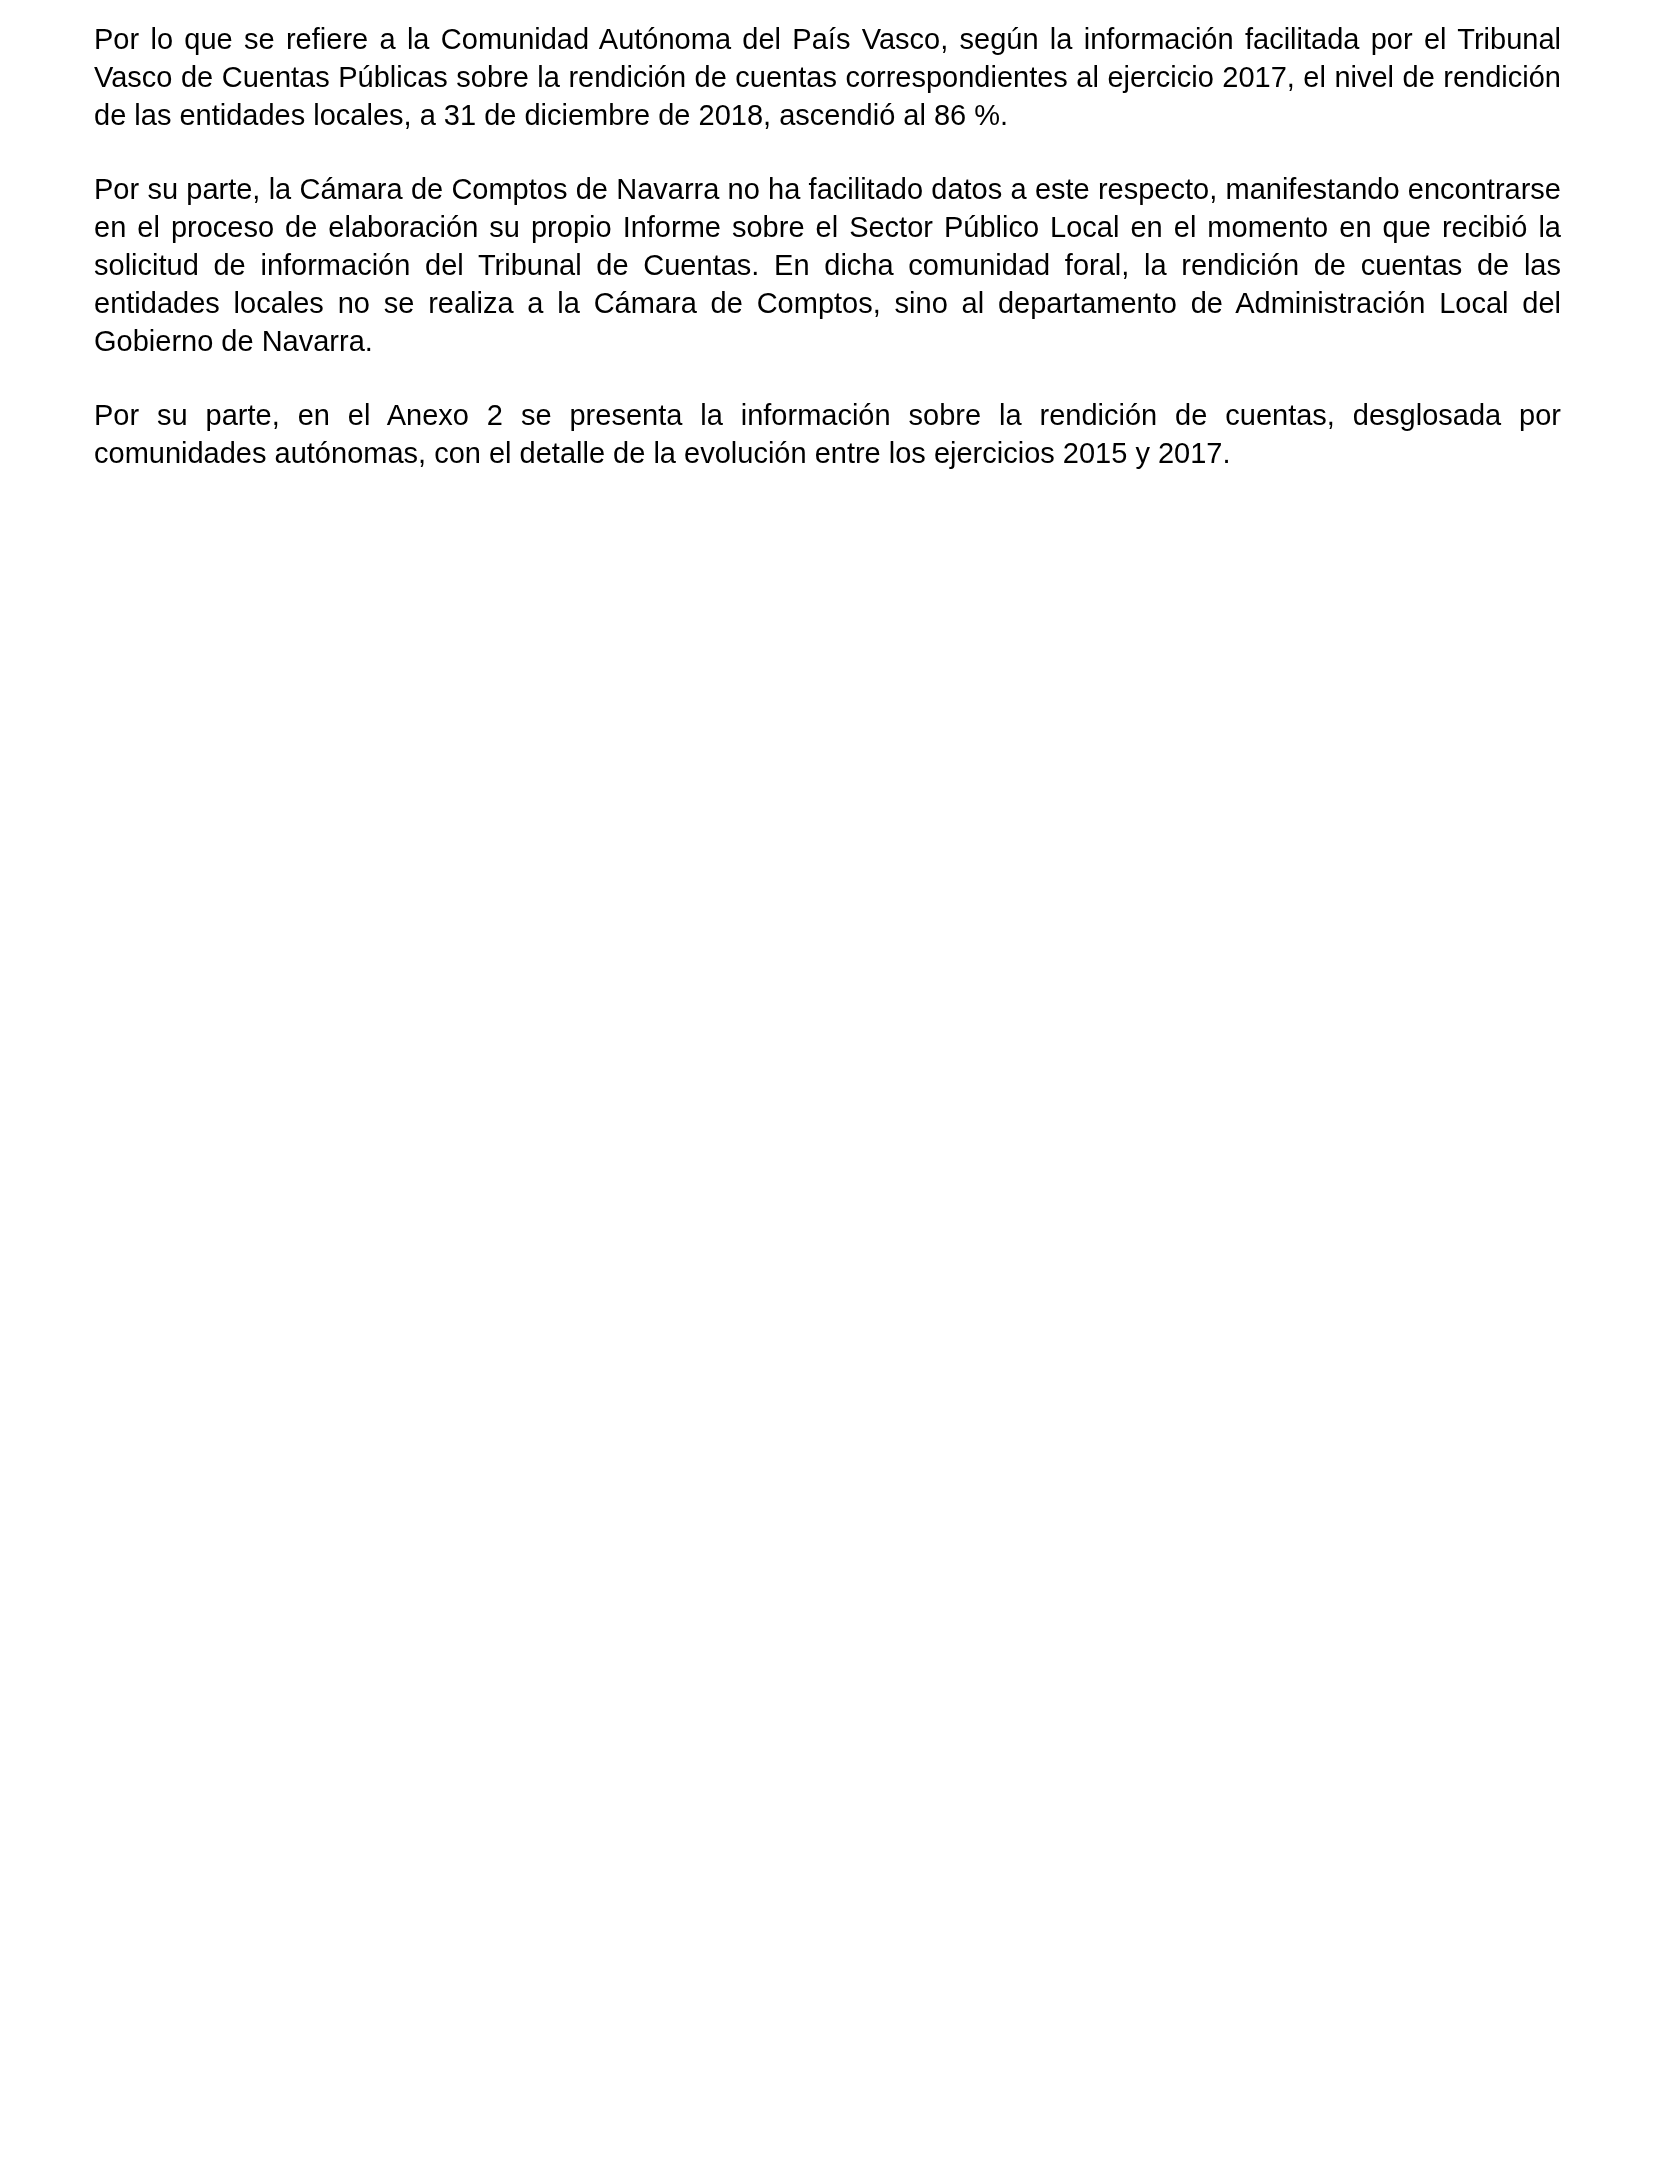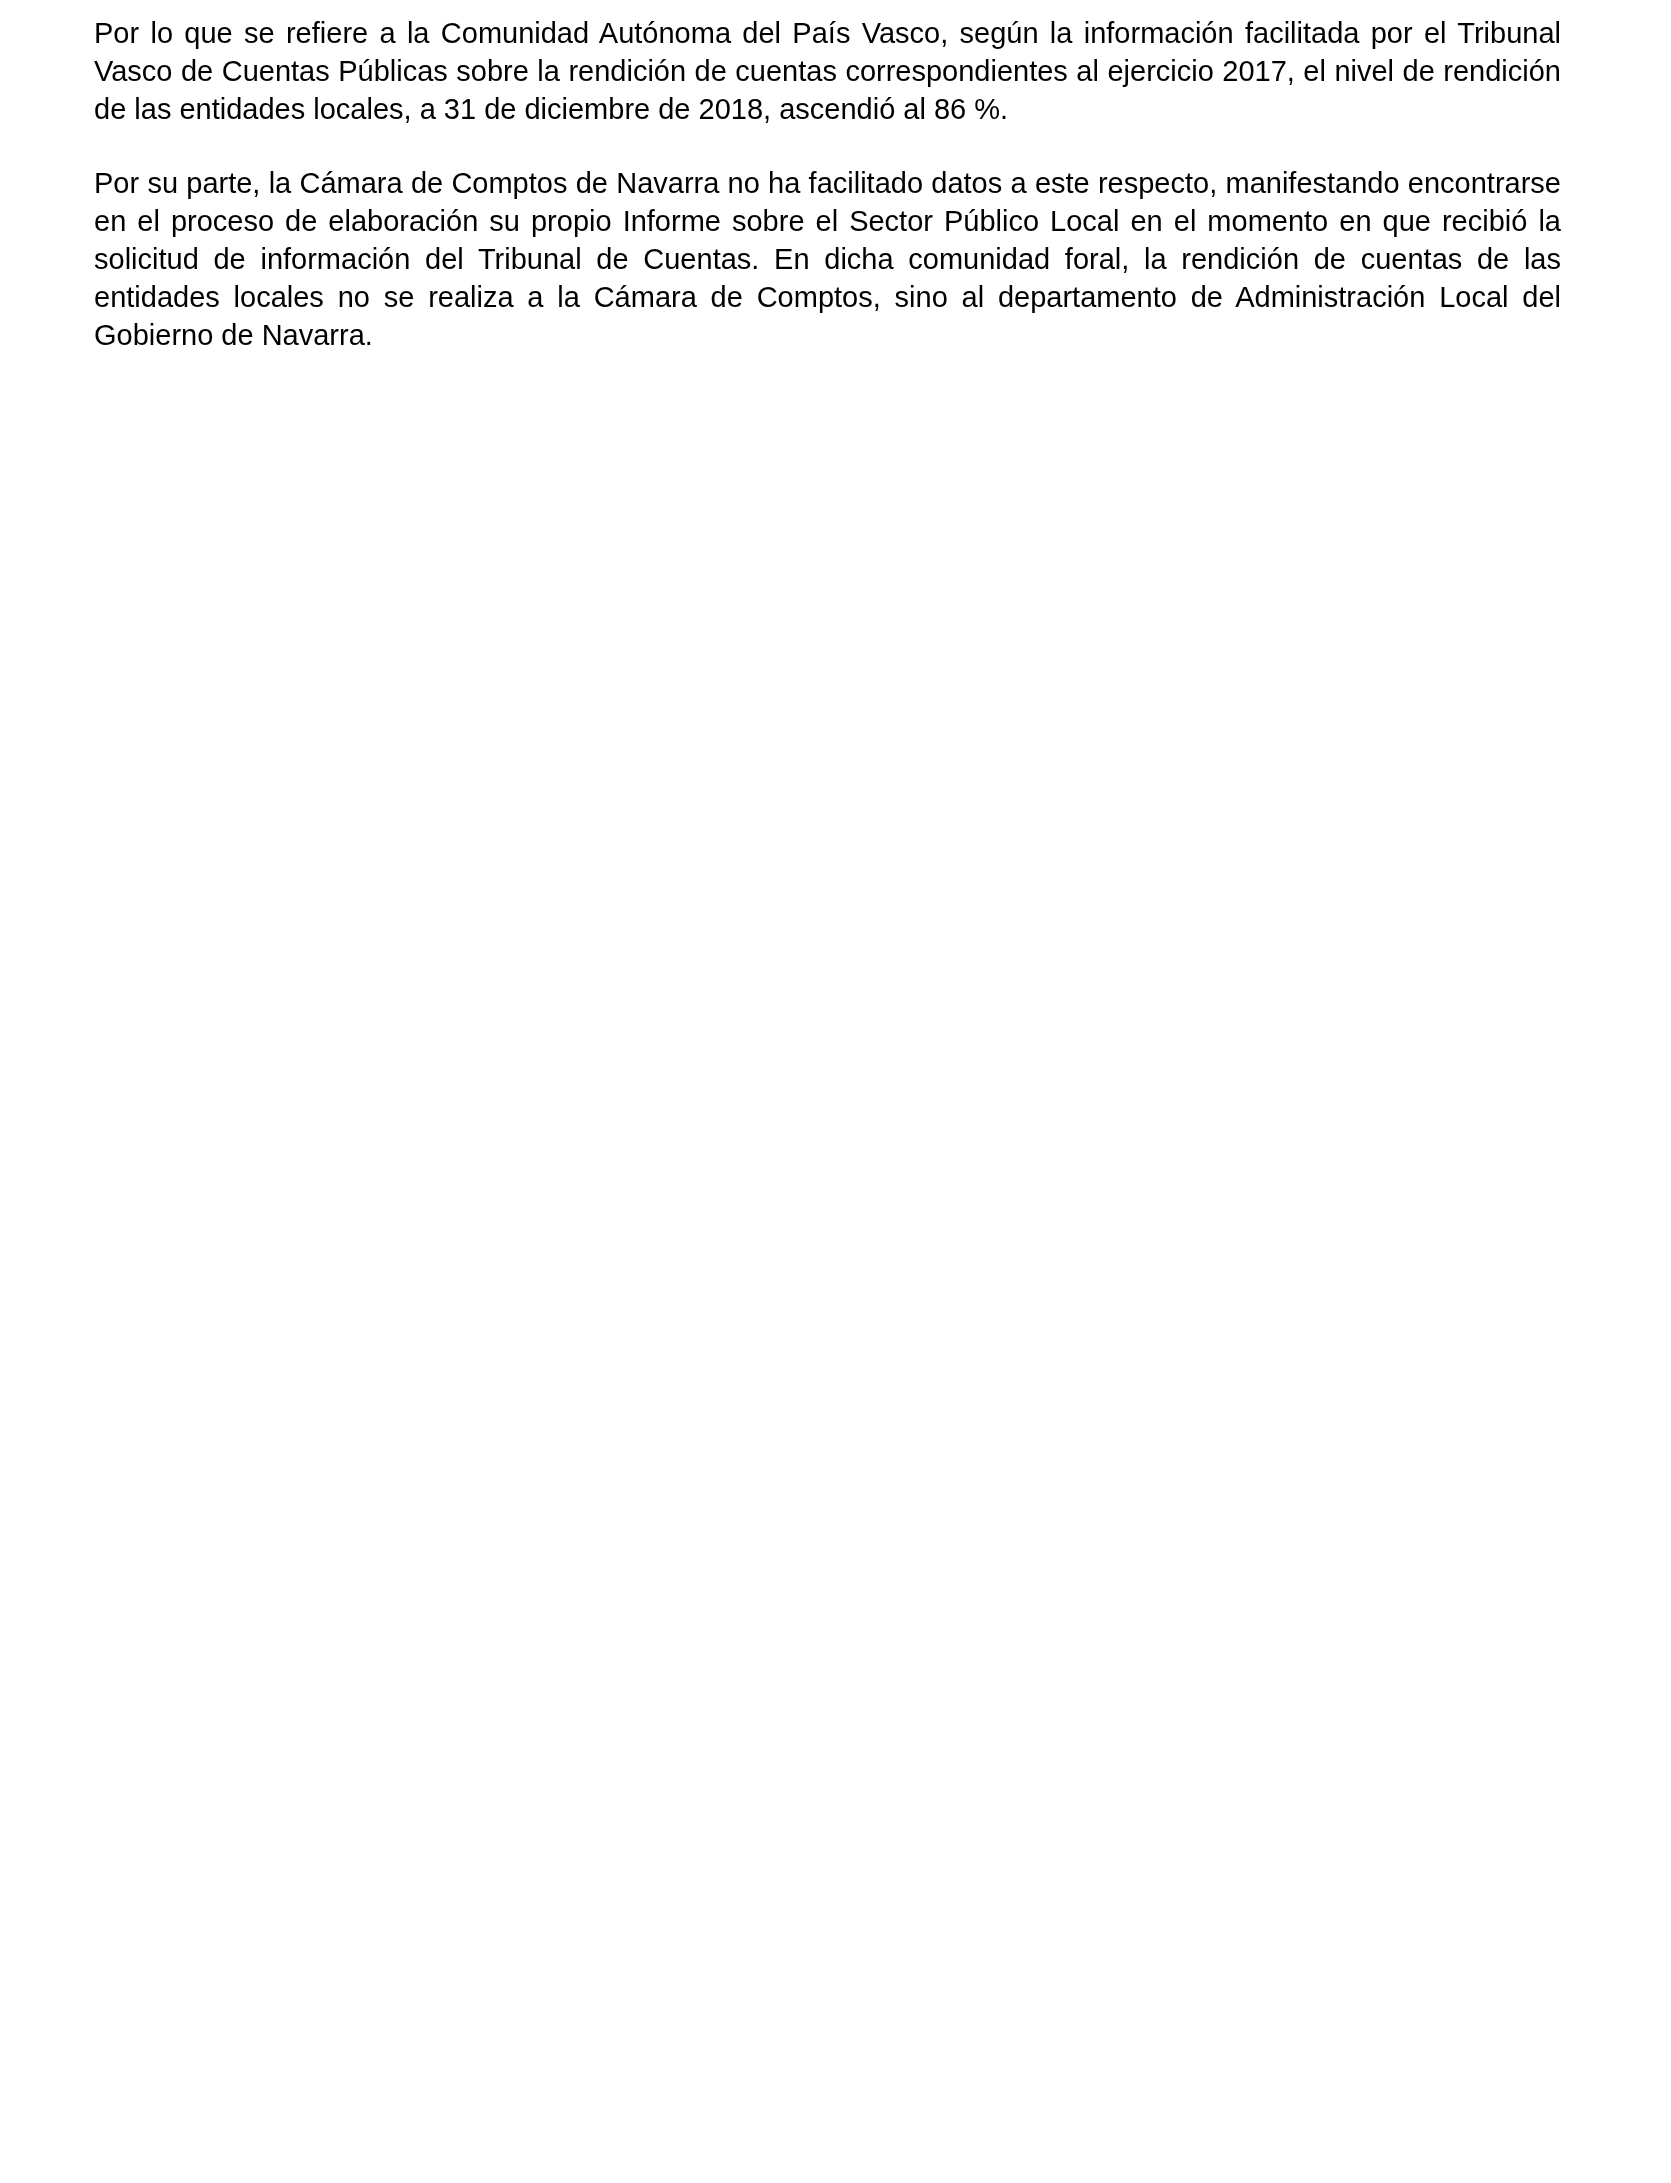--- a/index.html
+++ b/index.html
@@ -1,32 +1,33 @@
 <!DOCTYPE html>
 <html style="font-size:12.6px"><head>
 <meta charset="utf-8">
 <style>
   html, body { margin: 0; padding: 0; background: #ffffff; }
   body { width: 1672px; height: 2183px; position: relative; overflow: hidden; }
   .page {
     position: absolute;
     left: 94px;
-    top: 14px;
+    top: 20px;
     width: 1467px;
     font-family: "Liberation Sans", sans-serif;
     font-size: 29px;
     line-height: 38px;
     color: #000000;
   }
   .para {
     margin: 0 0 36px 0;
     text-align: justify;
     text-align-last: left;
   }
 </style>
 </head>
 <body>
 
 <div class="page">
   <p class="para">Por lo que se refiere a la Comunidad Autónoma del País Vasco, según la información facilitada por el Tribunal Vasco de Cuentas Públicas sobre la rendición de cuentas correspondientes al ejercicio 2017, el nivel de rendición de las entidades locales, a 31 de diciembre de 2018, ascendió al 86 %.</p>
   <p class="para">Por su parte, la Cámara de Comptos de Navarra no ha facilitado datos a este respecto, manifestando encontrarse en el proceso de elaboración su propio Informe sobre el Sector Público Local en el momento en que recibió la solicitud de información del Tribunal de Cuentas. En dicha comunidad foral, la rendición de cuentas de las entidades locales no se realiza a la Cámara de Comptos, sino al departamento de Administración Local del Gobierno de Navarra.</p>
+  <p class="para">Por su parte, en el Anexo 2 se presenta la información sobre la rendición de cuentas, desglosada por comunidades autónomas, con el detalle de la evolución entre los ejercicios 2015 y 2017.</p>
 </div>
 
 
 </body></html>

